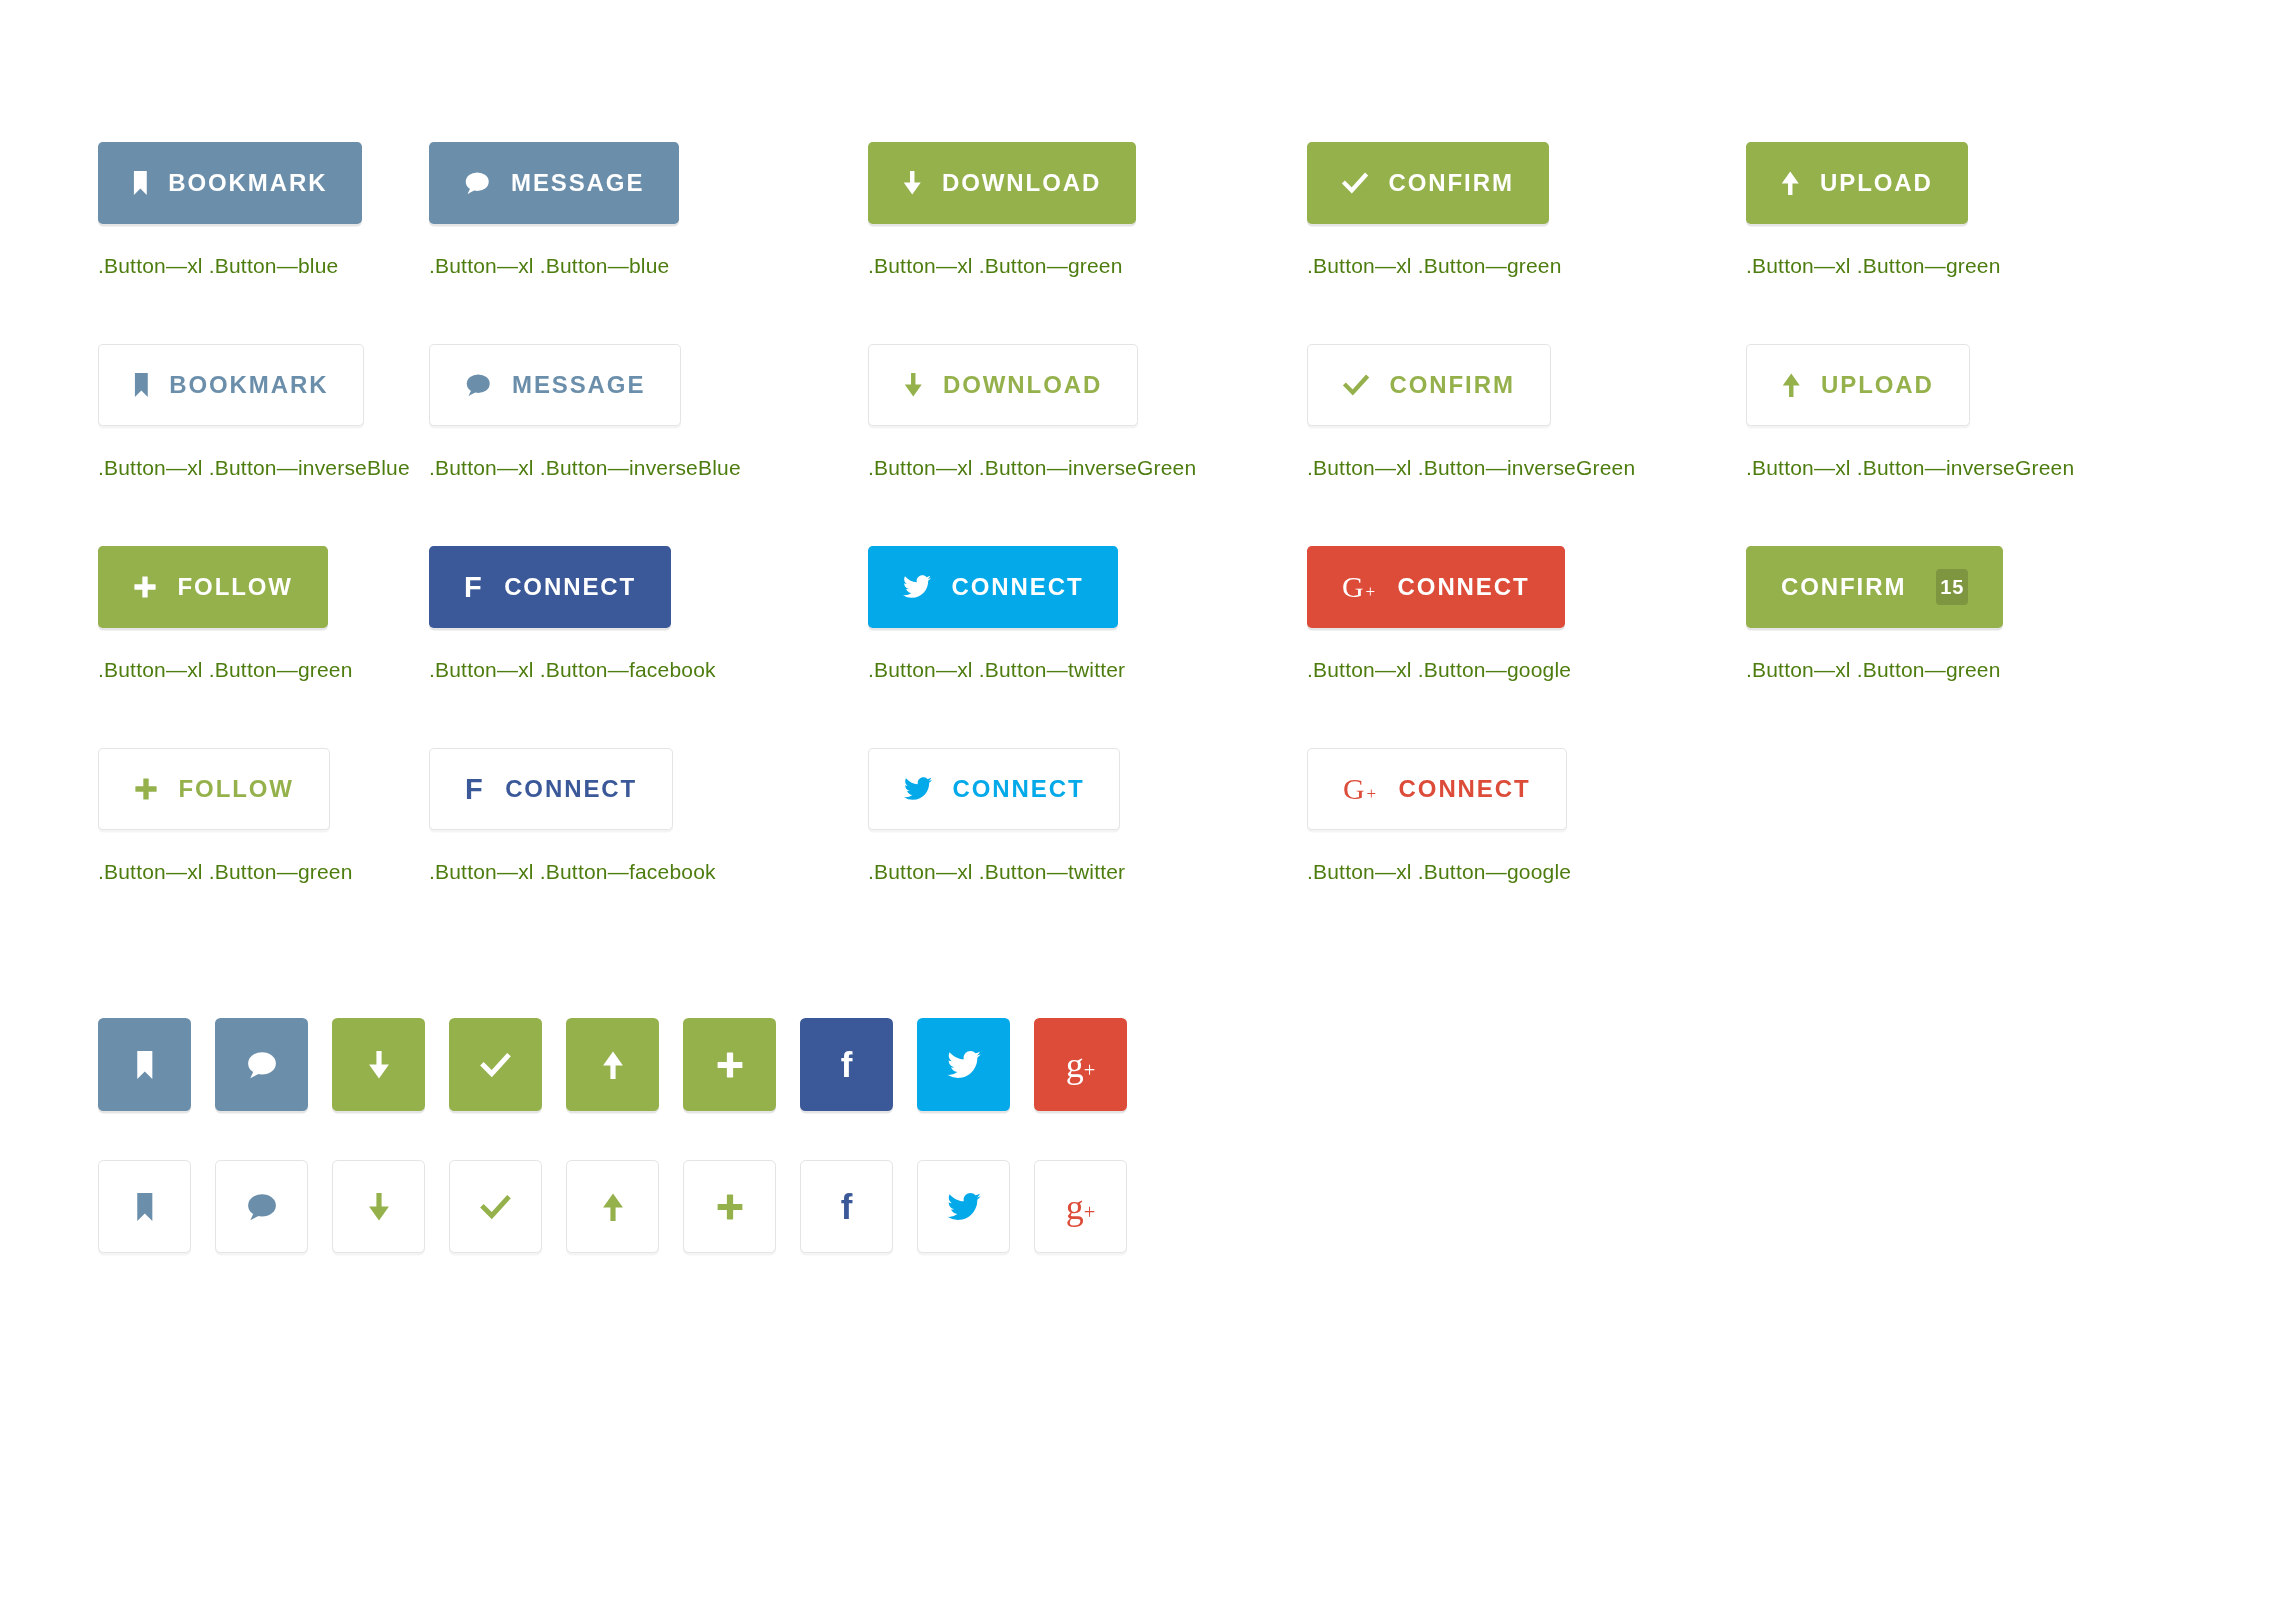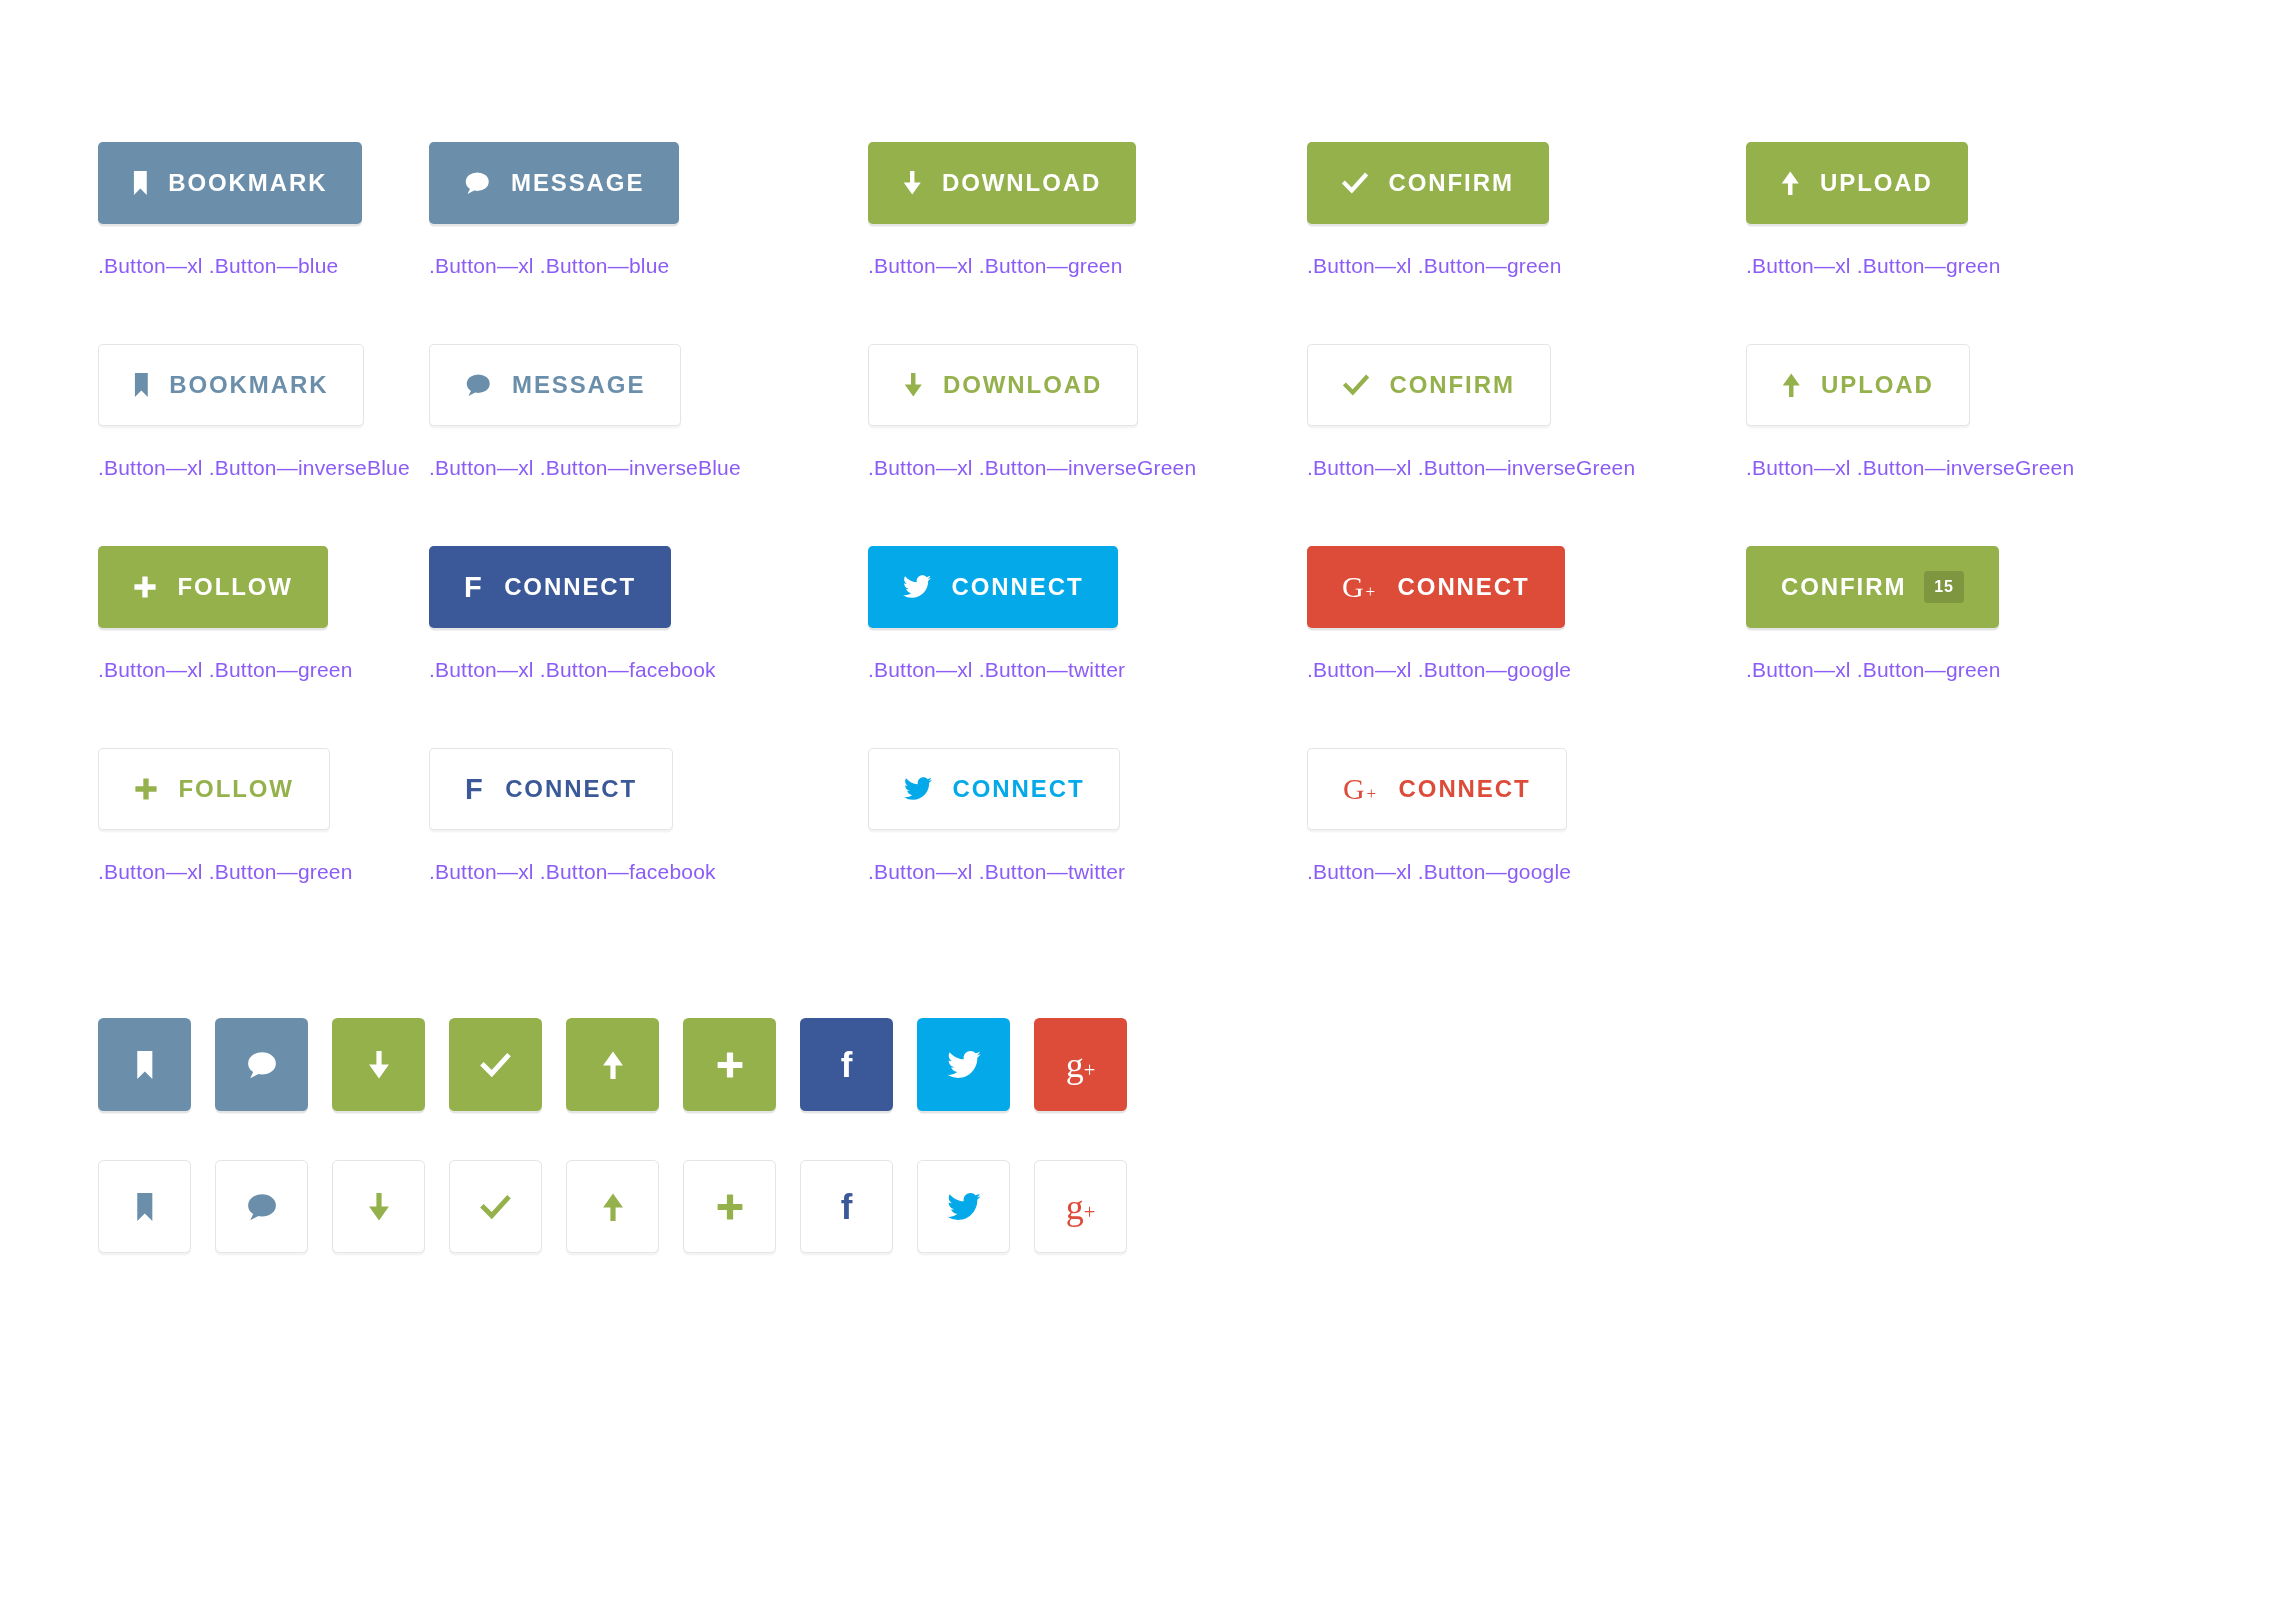--- a/index.html
+++ b/index.html
@@ -67,21 +67,21 @@
 
   .btn--inverse {
     background: #ffffff;
     border: 1.6px solid #e2e4e5;
     box-shadow: 0 2.4px 0 rgba(0,0,0,0.045);
   }
 
   .caption {
     margin-top: 30px;
     font-size: 21px;
-    color: #8b5cf6;
+    color: #4d7c0f;
     font-weight: normal;
     letter-spacing: 0.2px;
     white-space: nowrap;
     font-family: "Liberation Sans", sans-serif;
   }
 
   
 
   
   .icon-row {
@@ -290,21 +290,21 @@
             <span class="ico">
               <span class="brandglyph" style="font-size:30px;color:#ffffff;">g<span style="font-size:17px;">+</span></span>
             </span>
             <span>CONNECT</span>
           </button>
           <div class="caption">.Button—xl .Button—google</div>
         </div>
         <div class="cell cell--c1">
           <button class="btn" style="background: rgb(149, 177, 76); color: rgb(255, 255, 255);">
             <span>CONFIRM</span>
-            <span style="margin-left: 18px; background: rgb(127, 150, 65); color: rgb(255, 255, 255); border-radius: 4px; padding: 8px 10px; font-size: 16px; letter-spacing: 0.8px;">15</span>
+            <span style="margin-left: 30px; background: rgb(127, 150, 65); color: rgb(255, 255, 255); border-radius: 4px; padding: 8px 4px; font-size: 20px; letter-spacing: 0.8px;">15</span>
           </button>
           <div class="caption">.Button—xl .Button—green</div>
         </div>
       </div>
       <div class="btn-row row-block-4">
         <div class="cell cell--c0">
           <button class="btn btn--inverse" style="color: rgb(149, 177, 76); border-color: rgb(226, 228, 229);">
             <span class="ico">
               <svg width="24" height="24" viewBox="0 0 26 26" fill="#95b14c">
                 <rect x="10.1" y="1.5" width="5.8" height="23" rx="0.4"></rect>

